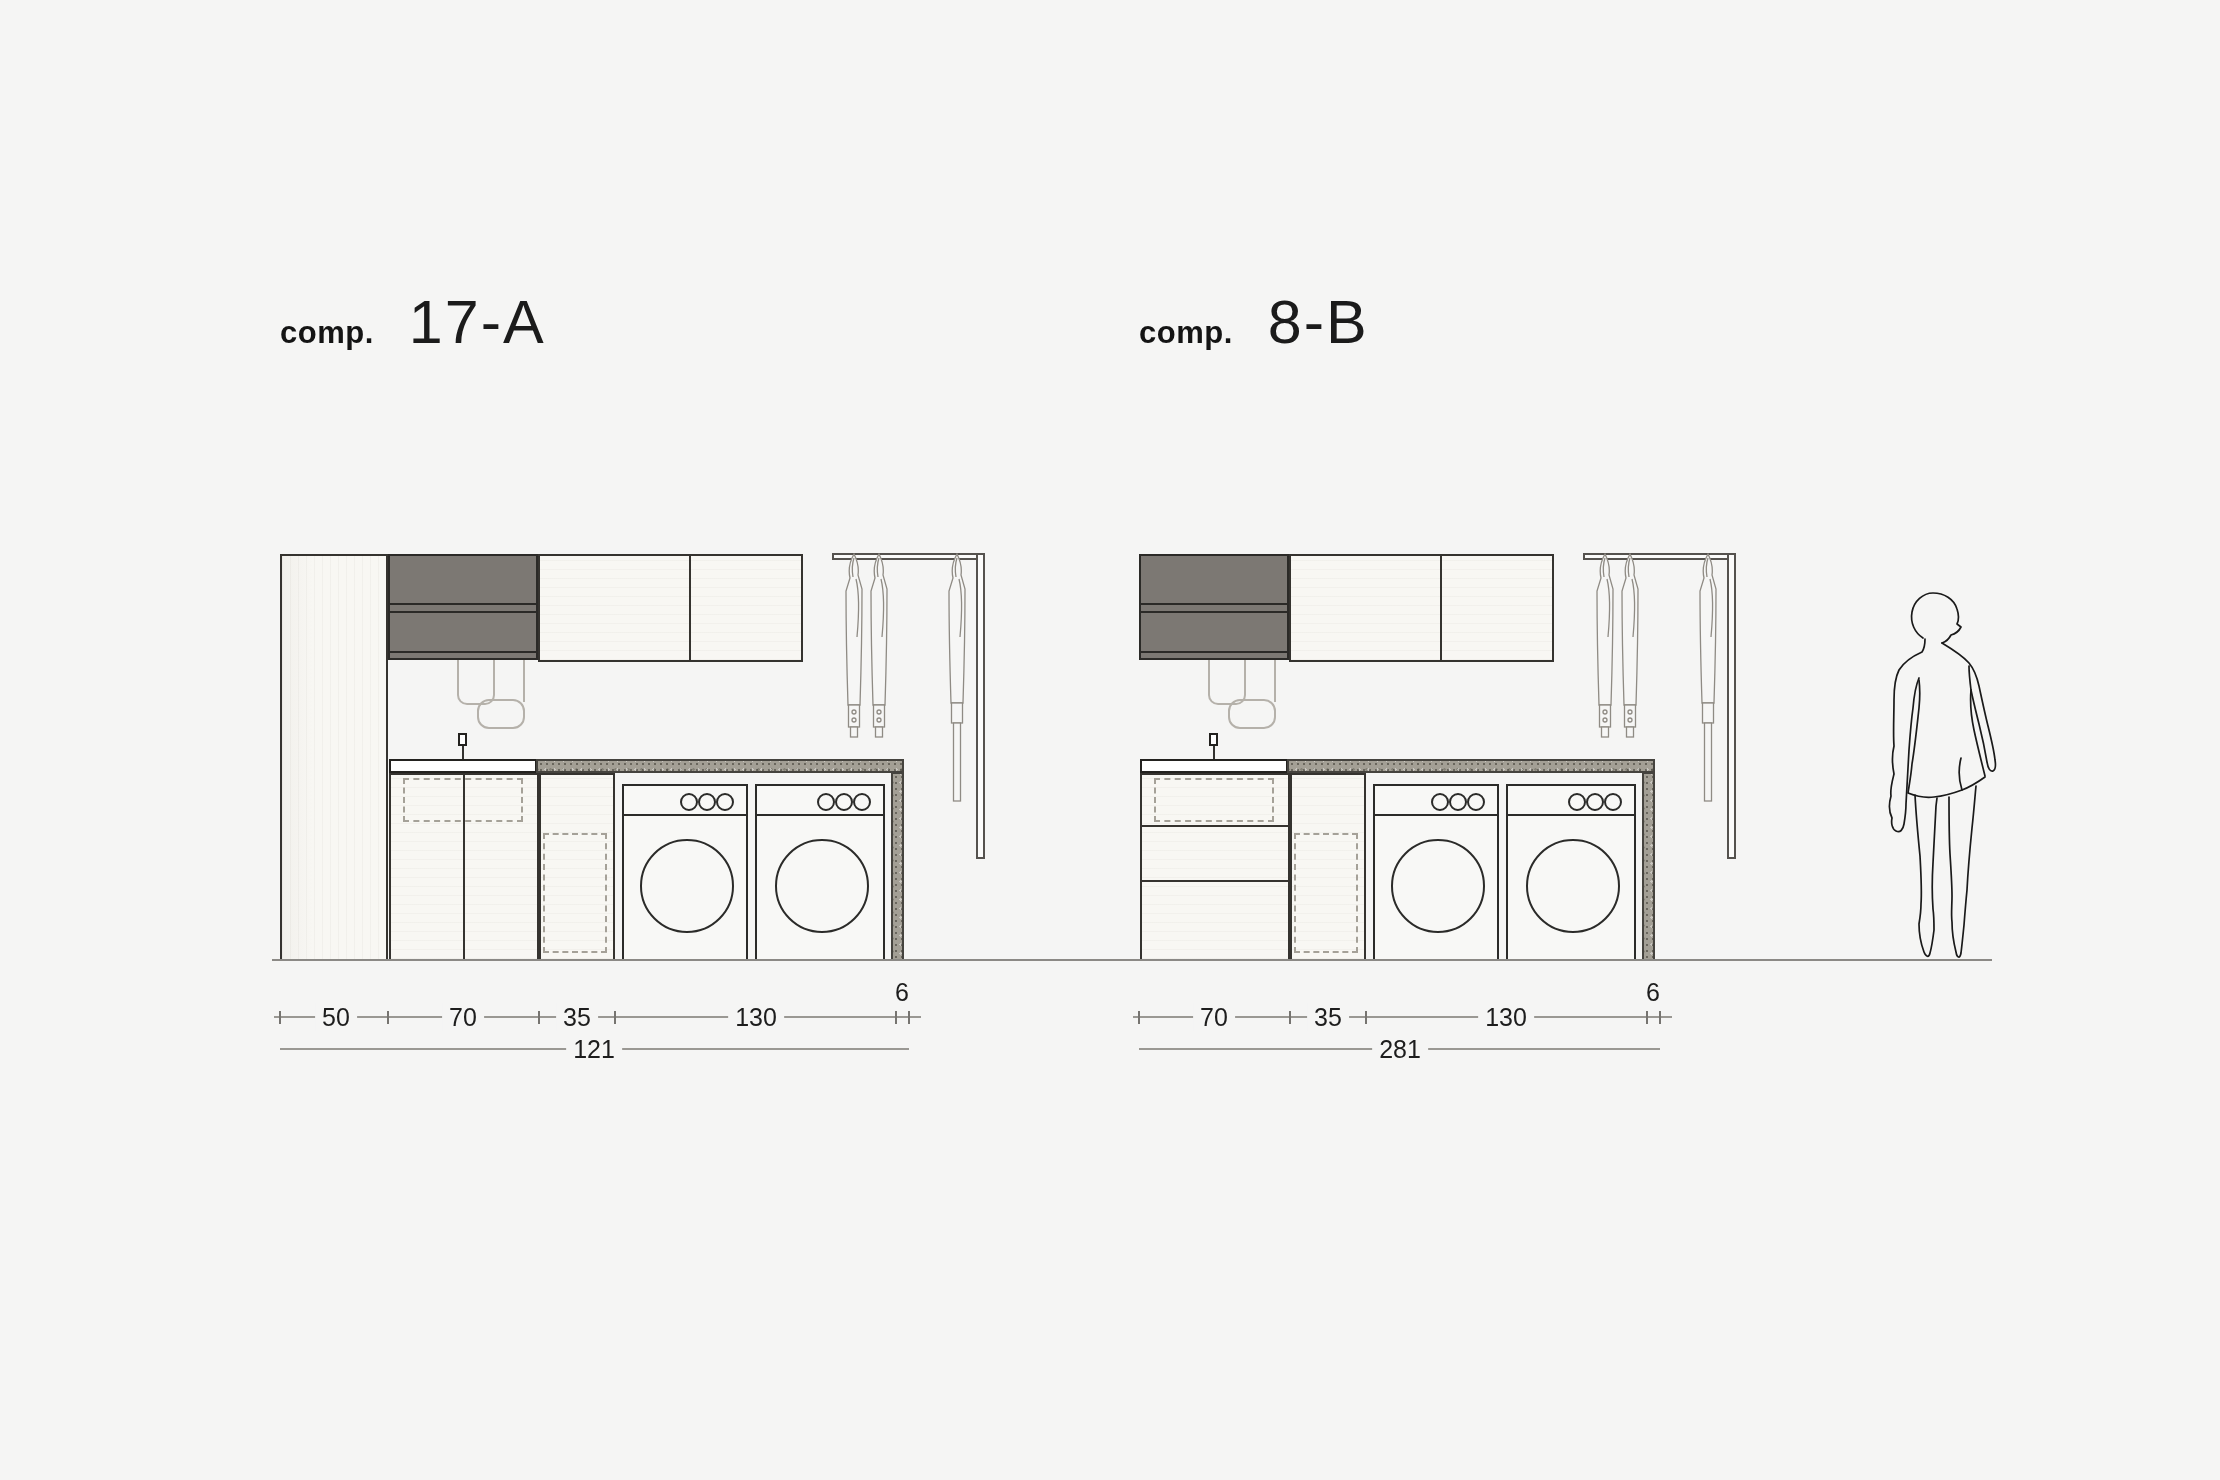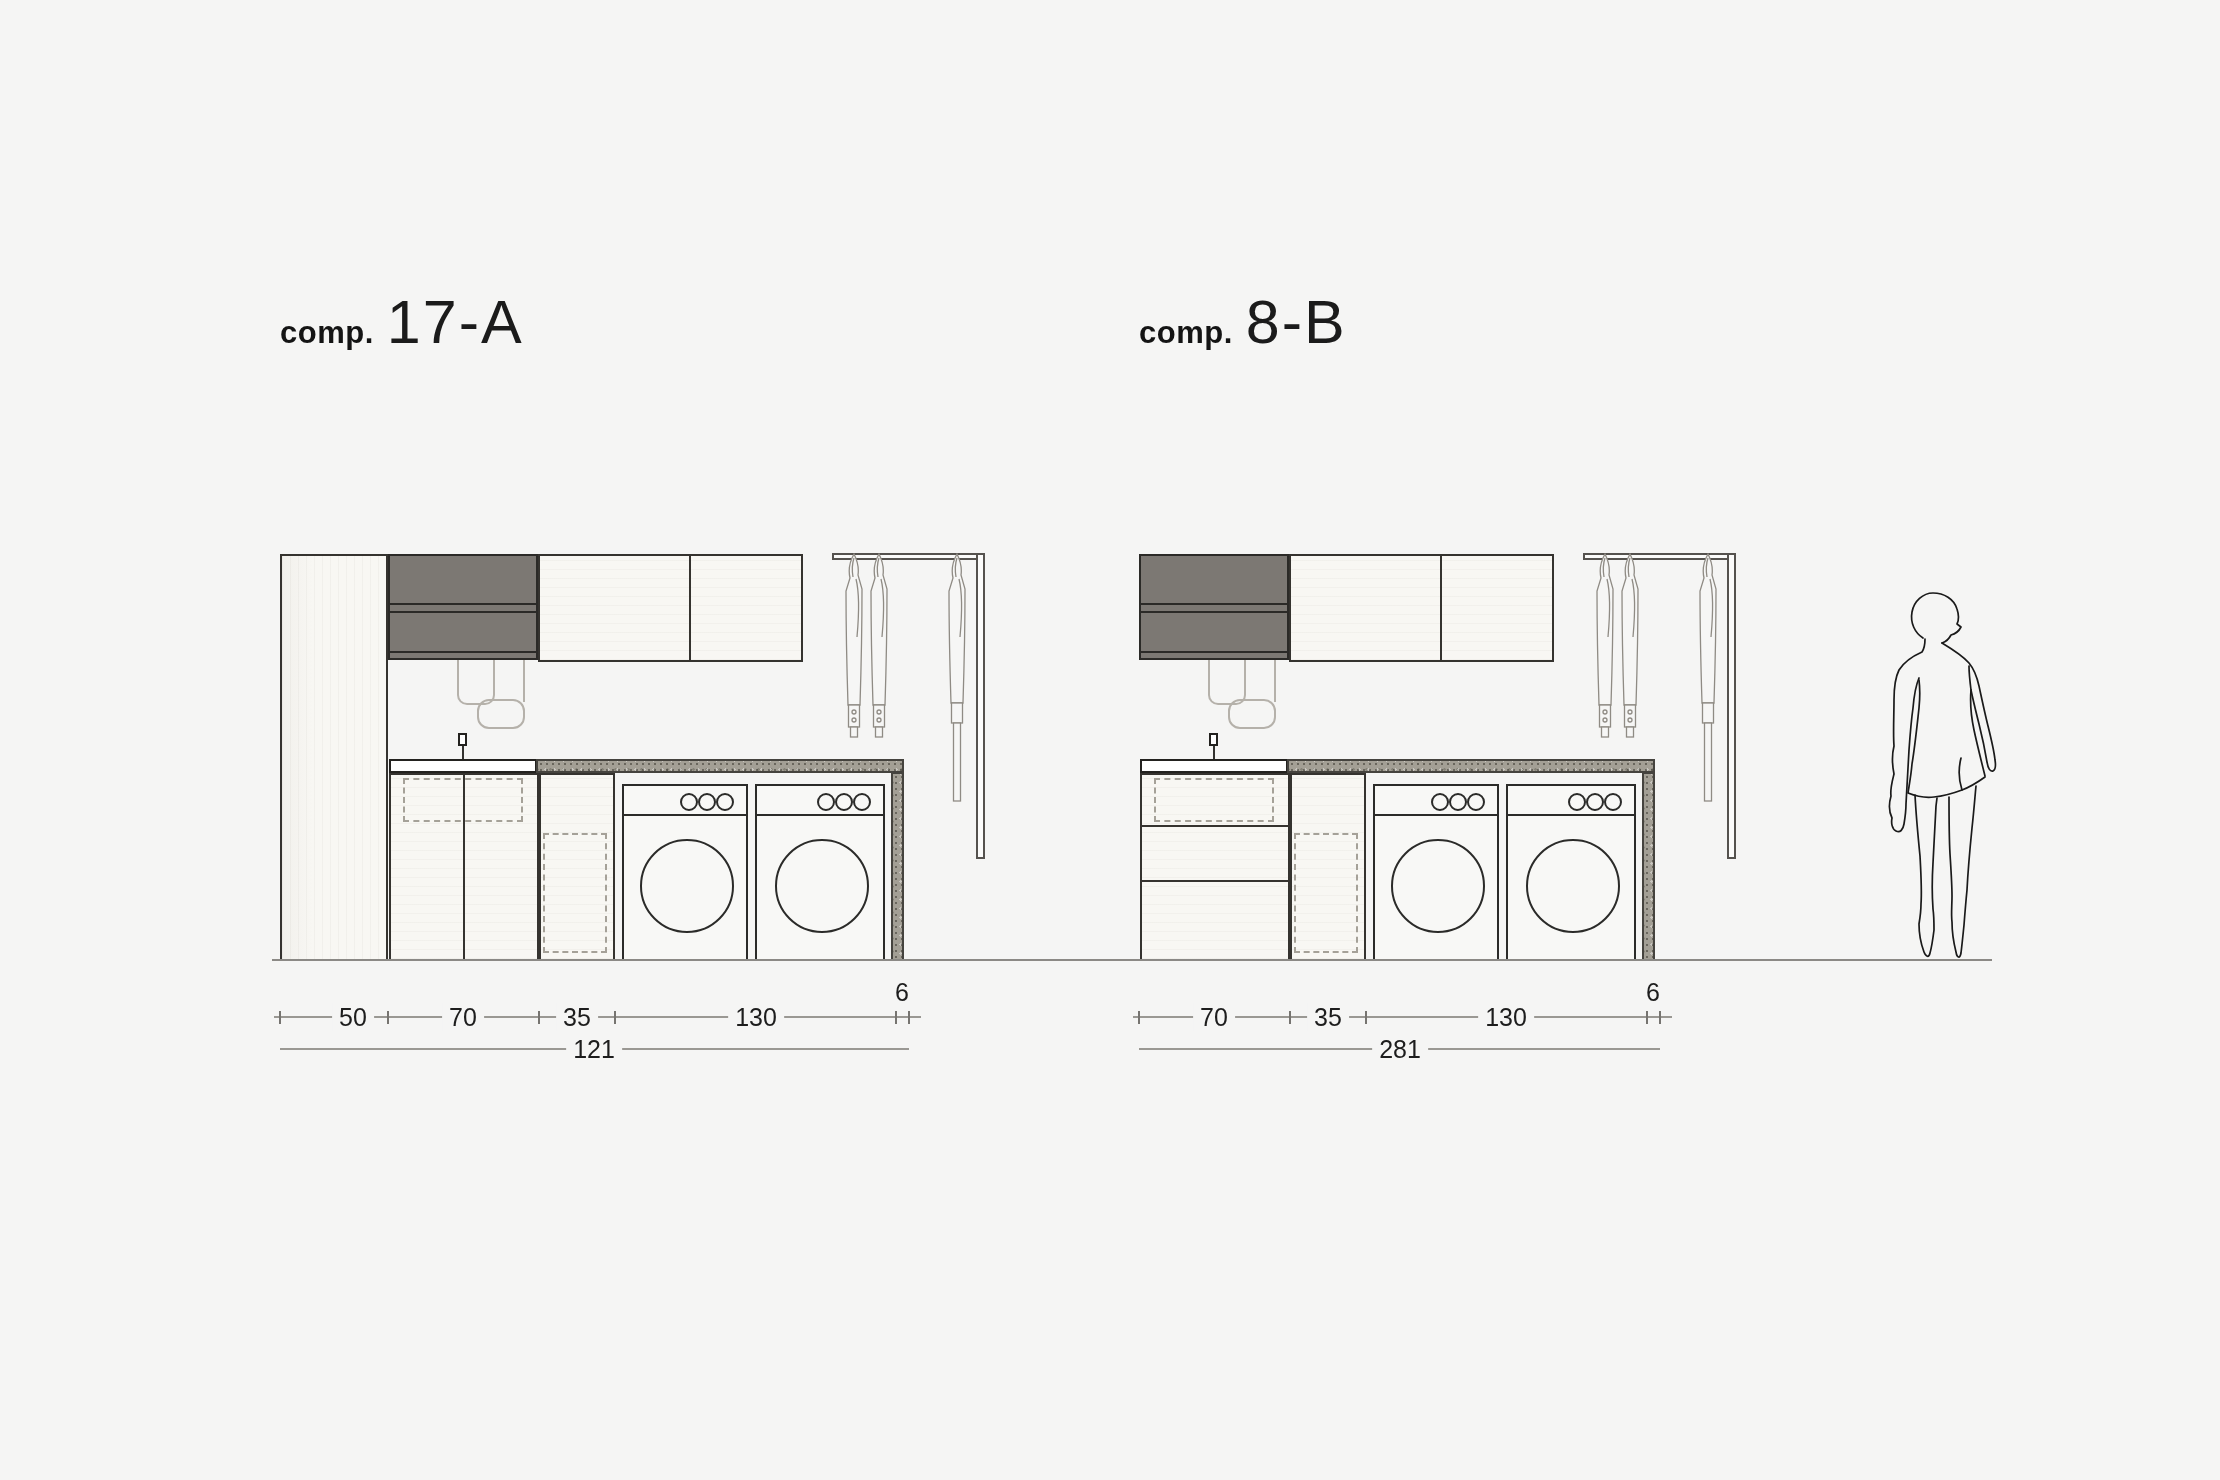--- a/index.html
+++ b/index.html
@@ -33,21 +33,21 @@
   .wdoor{position:absolute;width:90px;height:90px;border:2.5px solid #2b2b29;border-radius:50%;background:#f8f8f6;}
   
   .railbar{background:#fbfbfa;border:2px solid #55524e;}
   
   .dimline{position:absolute;height:2px;background:#9a9893;}
   .tick{position:absolute;width:2px;height:13px;background:#767470;}
   .dimtxt{position:absolute;transform:translateX(-50%);font-size:25px;line-height:28px;
           background:#f5f5f4;padding:0 7px;color:#1d1d1d;white-space:nowrap;}
   .dimtxt-free{position:absolute;transform:translateX(-50%);font-size:25px;line-height:28px;color:#1d1d1d;}
   
-  .title{position:absolute;display:flex;align-items:baseline;gap:13px;}
+  .title{position:absolute;display:flex;align-items:baseline;gap:35px;}
   .title .sm{font-size:31px;font-weight:bold;letter-spacing:.5px;color:#141414;}
   .title .lg{font-size:61px;font-weight:normal;letter-spacing:2px;color:#1b1b1b;}
   .floor{position:absolute;height:2px;background:#8b8985;}
   svg{display:block;}
 </style>
 </head>
 <body>
 
 <div class="canvas">
 
@@ -142,21 +142,21 @@
     </g>
   </svg>
 
   <div class="dimline" style="left:274px;top:1016px;width:647px;"></div>
   <div class="tick" style="left:279px;top:1011px;"></div>
   <div class="tick" style="left:387px;top:1011px;"></div>
   <div class="tick" style="left:538px;top:1011px;"></div>
   <div class="tick" style="left:614px;top:1011px;"></div>
   <div class="tick" style="left:895px;top:1011px;"></div>
   <div class="tick" style="left:908px;top:1011px;"></div>
-  <div class="dimtxt" style="left:353px;top:1003px;">50</div>
+  <div class="dimtxt" style="left:336px;top:1003px;">50</div>
   <div class="dimtxt" style="left:463px;top:1003px;">70</div>
   <div class="dimtxt" style="left:577px;top:1003px;">35</div>
   <div class="dimtxt" style="left:756px;top:1003px;">130</div>
   <div class="dimtxt-free" style="left:902px;top:978px;">6</div>
   <div class="dimline" style="left:280px;top:1048px;width:629px;"></div>
   <div class="dimtxt" style="left:594px;top:1035px;">121</div>
 
   <div class="abs darkcab" style="left:1139px;top:554px;width:150px;height:106px;">
     <div class="darkdiv" style="top:47px;"></div>
     <div class="darkbot"></div>

